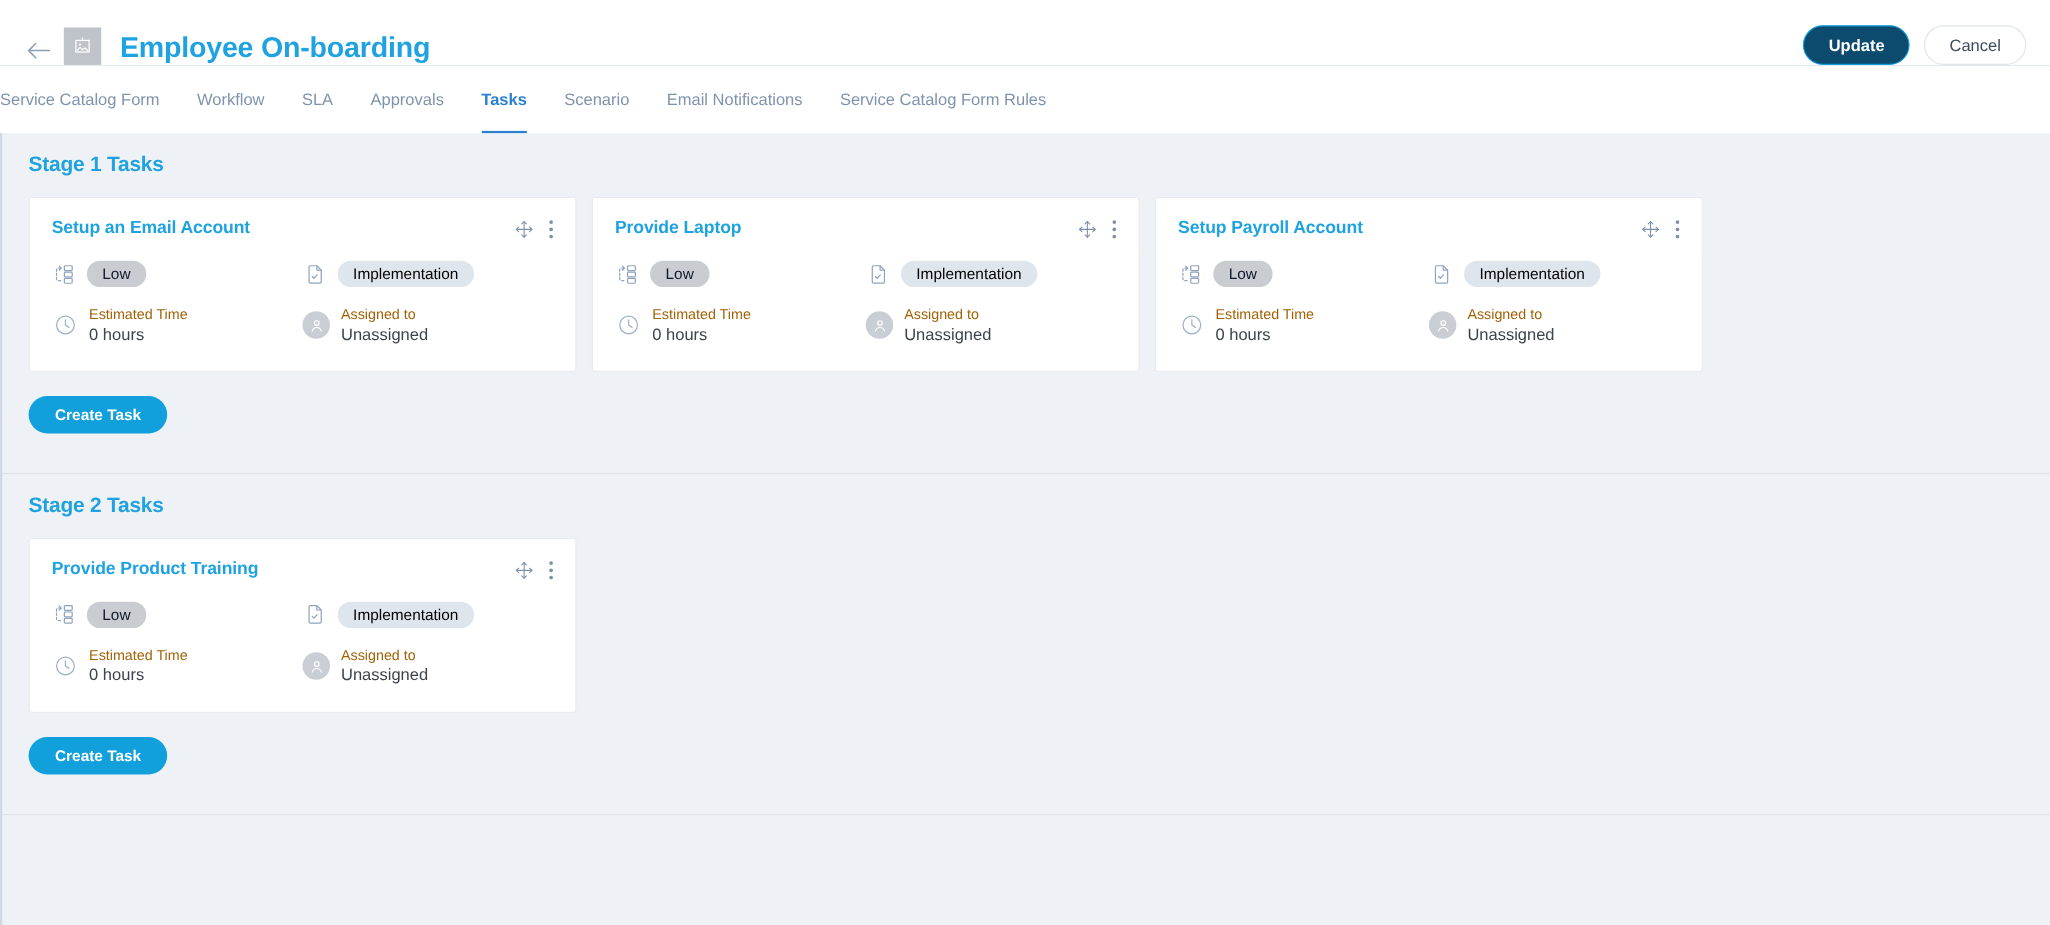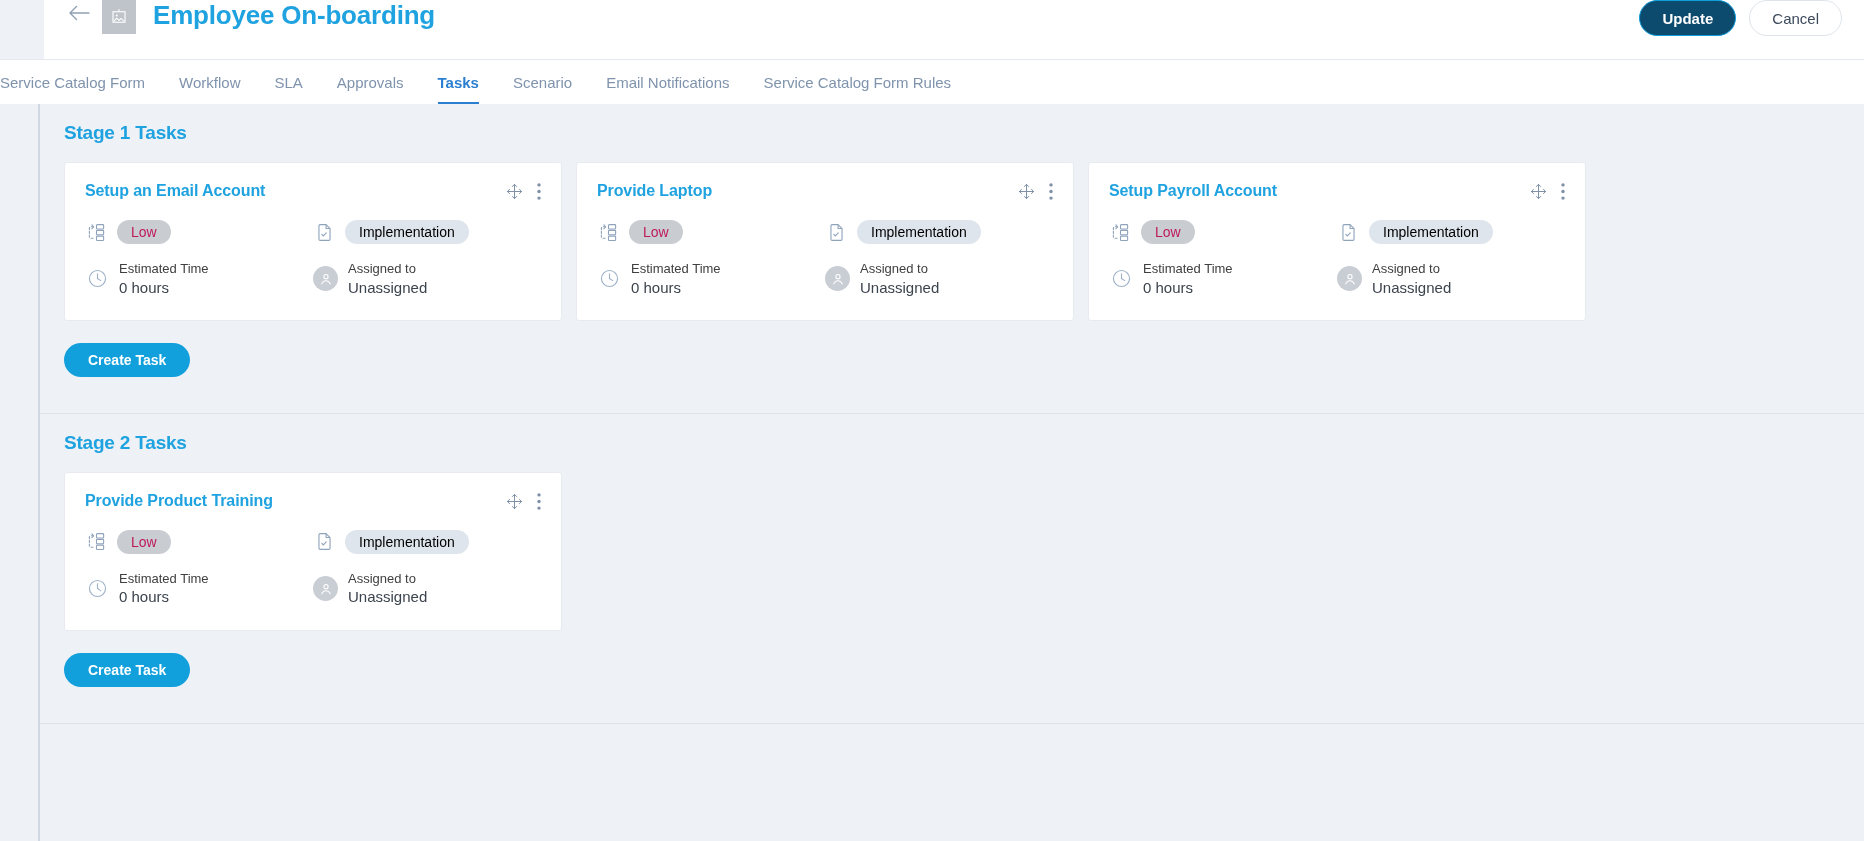--- a/index.html
+++ b/index.html
@@ -17,26 +17,25 @@
     background: #eef1f5;
     display: flex;
     flex-direction: column;
   }
 
   
   .topbar {
     height: 59px;
     background: #ffffff;
     display: flex;
-    align-items: flex-start;
+    align-items: flex-end;
     padding: 0 22px 0 22px;
     flex: none;
     position: relative;
     z-index: 5;
-    margin-left: 44px;
   }
   .back-arrow {
     width: 26px; height: 26px;
     display: flex; align-items: center; justify-content: center;
     color: #8fa0b5;
     margin-right: 10px;
     cursor: pointer;
   }
   .thumb {
     width: 34px; height: 34px;
@@ -76,21 +75,21 @@
     background: #ffffff;
     color: #3d4a5c;
     border: 1px solid #dfe4ea;
     min-width: 90px;
     margin-left: 13px;
     font-weight: normal;
   }
 
   
   .tabstrip {
-    height: 45px;
+    height: 62px;
     background: #ffffff;
     border-top: 1px solid #e4e9ef;
     display: flex;
     align-items: stretch;
     padding-left: 0px;
     flex: none;
     position: relative;
     z-index: 4;
   }
   .tab {
@@ -116,21 +115,20 @@
     background: #2a7fd0;
   }
 
   
   .body-area {
     flex: 1 1 auto;
     background: #eef1f5;
     overflow: hidden;
     border-left: 2px solid #cfd8e3;
     position: relative;
-    margin-left: 38px;
   }
   .stage {
     padding: 18px 24px 0 24px;
     position: relative;
   }
   .stage + .stage { border-top: 1px solid #dde3ea; margin-top: 14px; }
   .stage-title {
     font-size: 19px;
     font-weight: bold;
     color: #1fa2e0;
@@ -192,21 +190,21 @@
     color: #8fa3bb;
     display: flex; align-items: center; justify-content: center;
   }
   .pill {
     border-radius: 12px;
     font-size: 14px;
     padding: 4px 14px;
     display: inline-block;
     white-space: nowrap;
   }
-  .pill-low { background: #c9cdd1; color: #be185d; }
+  .pill-low { background: #c9cdd1; color: #0f172a; }
   .pill-impl { background: #dfe5ec; color: #000000; }
 
   .detail-row {
     display: flex;
     align-items: center;
   }
   .detail-col {
     display: flex;
     align-items: center;
     width: 50%;
@@ -219,21 +217,21 @@
   }
   .avatar {
     width: 25px; height: 25px;
     border-radius: 50%;
     background: #c9ced4;
     color: #ffffff;
     flex: none; margin-right: 10px;
     display: flex; align-items: center; justify-content: center;
   }
   .detail-text { line-height: 1.35; }
-  .detail-label { font-size: 13px; color: #404040; }
+  .detail-label { font-size: 13px; color: #a16207; }
   .detail-value { font-size: 15px; color: #3b434d; }
 
   .create-task-wrap { padding: 22px 0 22px 0; }
   .btn-create {
     background: #12a0dd;
     color: #ffffff;
     border: none;
     border-radius: 20px;
     height: 34px;
     padding: 0 24px;

